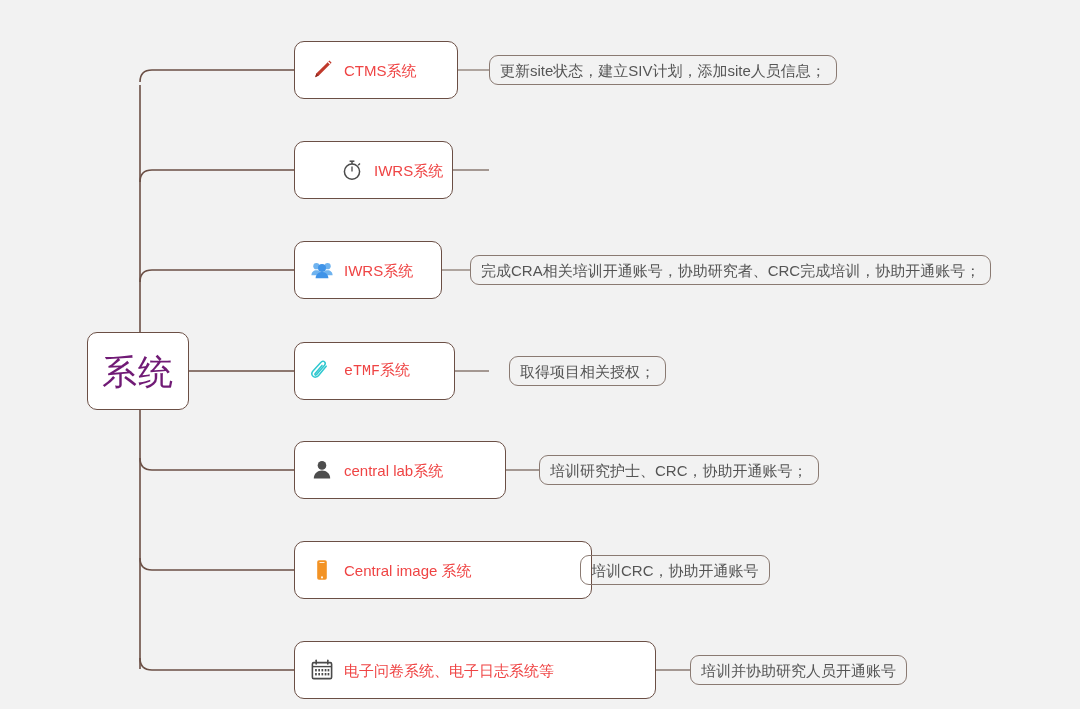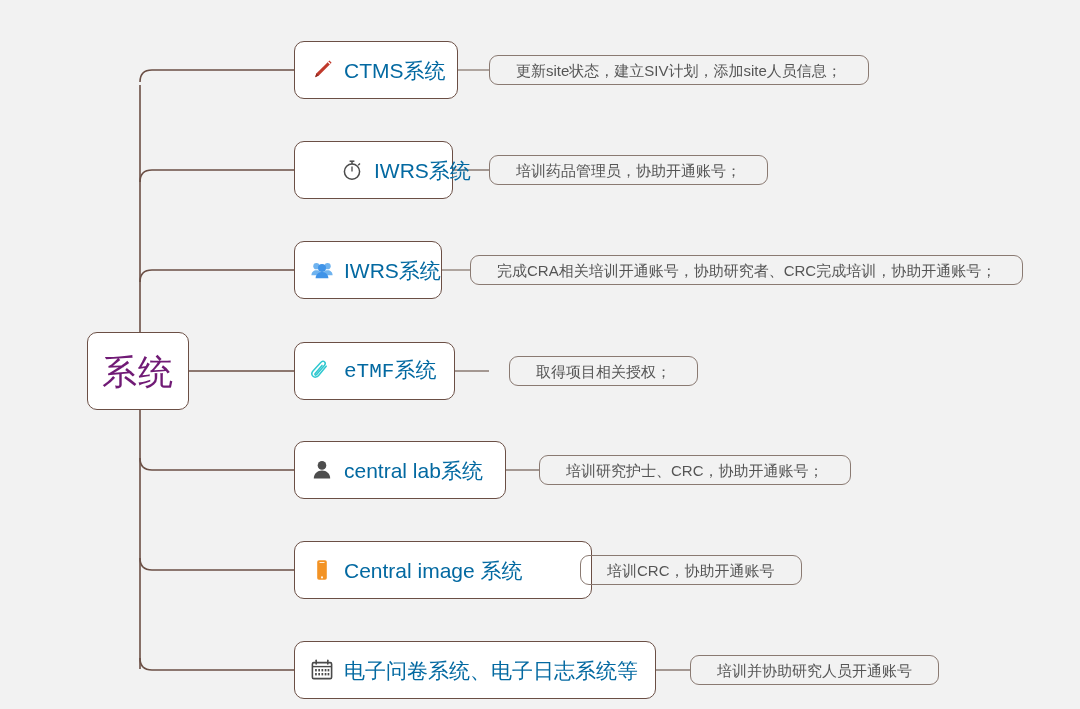--- a/index.html
+++ b/index.html
@@ -63,35 +63,35 @@
     display: inline-flex;
     align-items: center;
     justify-content: center;
     width: 26px;
     height: 26px;
     margin-right: 9px;
     flex: 0 0 auto;
   }
   .topic-icon svg { display: block; }
   .topic-label {
-    font-size: 21px;
-    color: #0369a1;
+    font-size: 15px;
+    color: #ef4444;
     white-space: nowrap;
     line-height: 1;
     text-align: right;
   }
   .note {
     position: absolute;
     border: 1.3px solid #8a7a72;
     border-radius: 9px;
     background: transparent;
     box-sizing: border-box;
     display: flex;
     align-items: center;
-    padding: 0 26px;
+    padding: 0 10px;
     height: 30px;
     z-index: 2;
   }
   .note-label {
     font-size: 15px;
     color: #555555;
     white-space: nowrap;
     line-height: 1;
   }
 </style>
@@ -147,23 +147,20 @@
       <svg width="26" height="26" viewBox="0 0 26 26">
         <circle cx="13" cy="14.6" r="7.6" fill="none" stroke="#4a4a4a" stroke-width="1.5"></circle>
         <path d="M13 14.6 L13 9.6" stroke="#4a4a4a" stroke-width="1.3" fill="none"></path>
         <path d="M10.6 4.2 L15.4 4.2" stroke="#4a4a4a" stroke-width="1.5" fill="none"></path>
         <path d="M13 4.2 L13 6.9" stroke="#4a4a4a" stroke-width="1.5" fill="none"></path>
         <path d="M19.2 8.2 L21 6.6" stroke="#4a4a4a" stroke-width="1.4" fill="none"></path>
       </svg>
     </span>
     <span class="topic-label">IWRS系统</span>
   </div>
-  <div class="note" style="left:489px; top:155px;">
-    <span class="note-label">培训药品管理员，协助开通账号；</span>
-  </div>
 
   <div class="topic" style="left:294px; top:241px; width:148px;">
     <span class="topic-icon">
       <svg width="26" height="26" viewBox="0 0 26 26">
         <circle cx="7.4" cy="9.2" r="3.1" fill="#6fb3ef"></circle>
         <path d="M2.4 18.2 c0-3 2.2-5 5-5 s5 2 5 5 z" fill="#6fb3ef"></path>
         <circle cx="18.6" cy="9.2" r="3.1" fill="#6fb3ef"></circle>
         <path d="M13.6 18.2 c0-3 2.2-5 5-5 s5 2 5 5 z" fill="#6fb3ef"></path>
         <circle cx="13" cy="11" r="4" fill="#3f93e8"></circle>
         <path d="M6.6 21.3 c0-3.6 2.9-6.3 6.4-6.3 s6.4 2.7 6.4 6.3 z" fill="#3f93e8"></path>

